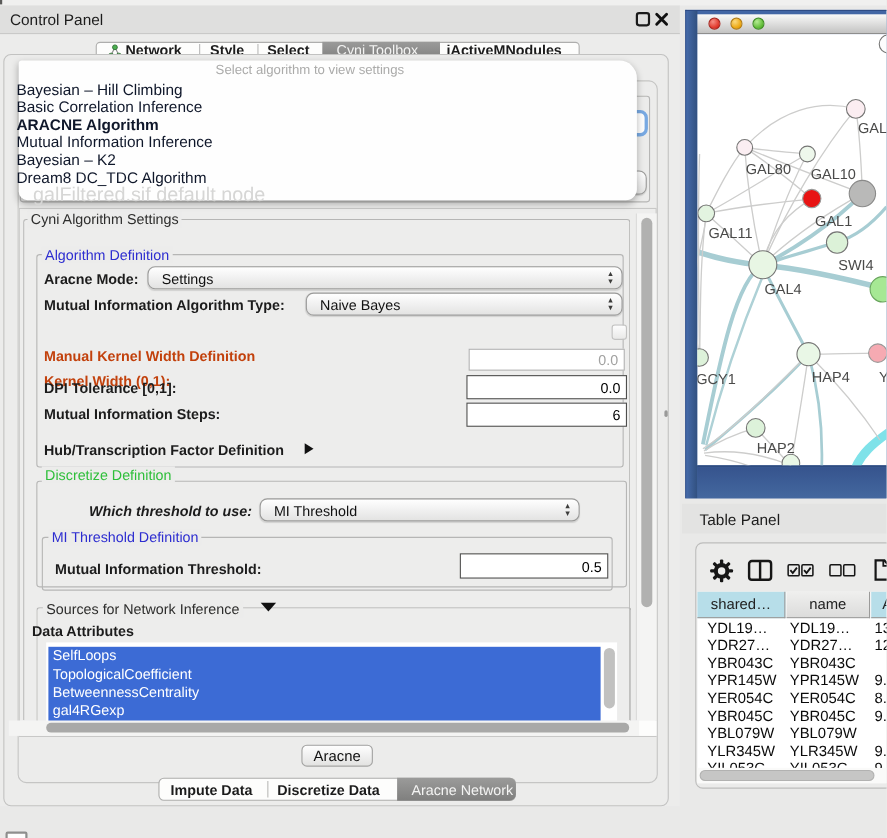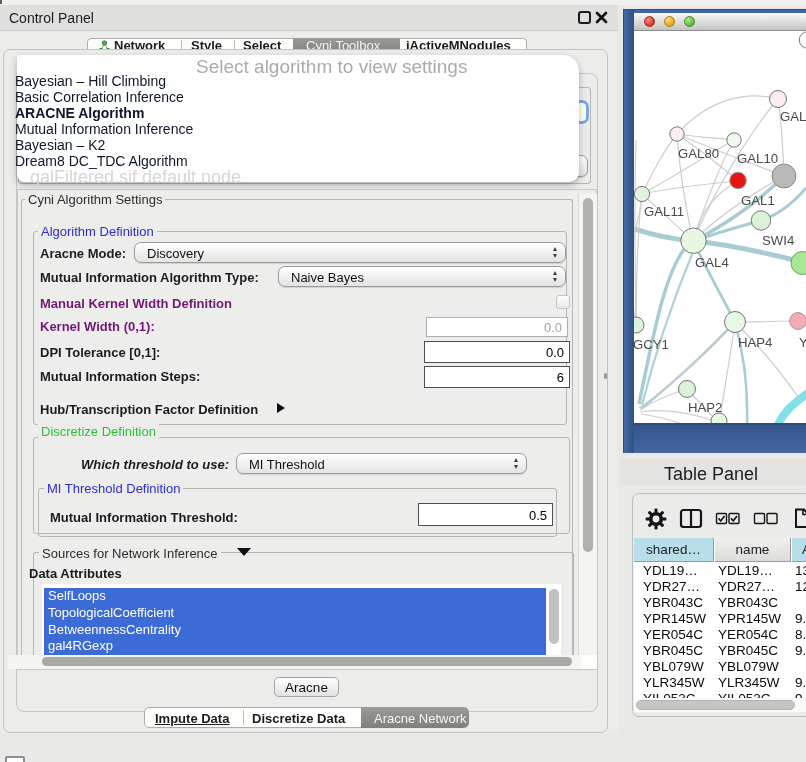--- a/index.html
+++ b/index.html
@@ -1,21 +1,21 @@
 <!DOCTYPE html>
 <html><head>
 <meta charset="utf-8">
 <style>
 * { margin:0; padding:0; box-sizing:border-box; }
 html,body { width:806px; height:762px; overflow:hidden; }
 body { position:relative; background:#e9e9e8; font-family:"Liberation Sans",sans-serif; }
 .abs { position:absolute; }
 .lbl { position:absolute; font-size:13px; color:#1c1c1c; white-space:nowrap; }
 .bold { font-weight:bold; }
-.gray { color:#701a75; }
+.gray { color:#c2410c;margin-top:20px; }
 .combo { position:absolute; border:1px solid #9a9a99; border-radius:7px;
   background:linear-gradient(#ffffff,#f2f2f2 45%,#e3e3e2); box-shadow:0 1px 1px rgba(0,0,0,0.12);
   font-size:13px; color:#111; }
 .combo span.txt { position:absolute; left:12px; top:3px; }
 .spin { position:absolute; right:7px; top:5px; width:5px; height:11px; }
 .spin:before { content:""; position:absolute; top:0; left:0; border-left:2.5px solid transparent; border-right:2.5px solid transparent; border-bottom:4px solid #3c3c3b; }
 .spin:after { content:""; position:absolute; bottom:0; left:0; border-left:2.5px solid transparent; border-right:2.5px solid transparent; border-top:4px solid #3c3c3b; }
 .field { position:absolute; background:#fff; font-size:13px; text-align:right; }
 .field span { position:absolute; right:5px; top:2px; }
 .gbox { position:absolute; border:1px solid #b6b6b5; border-radius:3px; }
@@ -63,21 +63,21 @@
 <div class="combo" style="left:480px;top:155px;width:108px;height:22px;"></div>
 
 <div class="gbox" style="left:21px;top:199px;width:552px;height:456px;border-radius:3px 3px 0 0;border-bottom:none;"></div>
 <div class="gtitle" style="left:25px;top:192px;color:#2e2e2d;text-align:center;">Cyni Algorithm Settings</div>
 
 <div class="gbox" style="left:33px;top:231px;width:534px;height:194px;"></div>
 <div class="gtitle" style="left:38px;top:224px;color:#2d2dd0;">Algorithm Definition</div>
 
 <div class="lbl bold" style="left:40px;top:246px;">Aracne Mode:</div>
 <div class="combo" style="left:134px;top:242px;width:432px;height:21px;">
-    <span class="txt">Discovery</span>
+    <span class="txt">Settings</span>
     <span class="spin" style="top:4px;"></span>
   </div>
 <div class="lbl bold" style="left:40px;top:270px;">Mutual Information Algorithm Type:</div>
 <div class="combo" style="left:278px;top:266px;width:288px;height:21px;">
     <span class="txt">Naive Bayes</span>
     <span class="spin" style="top:4px;"></span>
   </div>
 <div class="lbl bold gray" style="left:40px;top:296px;">Manual Kernel Width Definition</div>
 <div class="abs" style="left:556px;top:295px;width:14px;height:14px;border:1px solid #c2c2c1;border-radius:3px;background:linear-gradient(#fdfdfd,#e9e9e8);"></div>
 <div class="lbl bold gray" style="left:40px;top:319px;">Kernel Width (0,1):</div>
@@ -120,30 +120,30 @@
 <div class="abs" style="left:578px;top:194px;width:19px;height:461px;background:#f4f4f3;border-left:1px solid #dadad9;"></div>
 <div class="abs" style="left:583px;top:198px;width:10px;height:354px;background:#b1b1b0;border-radius:5px;"></div>
 <div class="abs" style="left:8px;top:655px;width:573px;height:14px;background:#f4f4f3;"></div>
 <div class="abs" style="left:42px;top:657px;width:530px;height:9px;background:#a9a9a8;border-radius:4.5px;"></div>
 <div class="abs" style="left:581px;top:655px;width:16px;height:14px;background:#fdfdfc;"></div>
 
 <div class="abs" style="left:274px;top:677px;width:65px;height:20px;border:1px solid #a3a3a2;border-radius:5px;background:linear-gradient(#fefefe,#e2e2e1);text-align:center;font-size:13.5px;color:#111;line-height:19px;">Aracne</div>
 
 <div class="abs" style="left:144px;top:707px;width:325px;height:21px;background:#fdfdfc;border:1px solid #adadac;border-radius:5px;"></div>
 <div class="abs" style="left:361px;top:707px;width:108px;height:21px;background:linear-gradient(#9b9b9a,#7f7f7e);border-radius:0 6px 6px 0;"></div>
-<div class="lbl bold" style="left:155px;top:711px;text-decoration:underline;">Impute Data</div>
+<div class="lbl bold" style="left:155px;top:711px;">Impute Data</div>
 <div class="abs" style="left:243px;top:710px;width:1px;height:15px;background:#b9b9b8;"></div>
 <div class="lbl bold" style="left:252px;top:711px;">Discretize Data</div>
 <div class="lbl" style="left:374px;top:711px;color:#f4f4f3;">Aracne Network</div>
 
 <div class="abs" style="left:5px;top:756px;width:20px;height:14px;border:2px solid #8e8e8d;border-radius:2px;background:#fdfdfd;"></div>
 
 <div class="abs" style="left:17px;top:55px;width:562px;height:127px;background:#fefefe;border-radius:3px 16px 10px 8px;box-shadow:0 3px 7px rgba(0,0,0,0.28);"></div>
 <div class="abs" style="left:30px;top:167px;font-size:18px;color:#d6d6d5;">galFiltered.sif default node</div>
-<div class="abs" style="left:196px;top:56px;font-size:19px;color:#ababaa;">Select algorithm to view settings</div>
+<div class="abs" style="left:196px;top:56px;font-size:12px;color:#ababaa;">Select algorithm to view settings</div>
 <div class="abs" style="left:15px;top:73px;font-size:14px;color:#0f172a;line-height:16px;">Bayesian – Hill Climbing<br>Basic Correlation Inference<br><b>ARACNE Algorithm</b><br>Mutual Information Inference<br>Bayesian – K2<br>Dream8 DC_TDC Algorithm</div>
 
 <div class="abs" style="left:623px;top:9px;width:183px;height:444px;background:#4266a5;border-left:1px solid #2e4c86;border-top:1px solid #2e4c86;"></div>
 <div class="abs" style="left:624px;top:10px;width:10px;height:443px;background:linear-gradient(90deg,#456aa9,#31507f);"></div>
 <div class="abs" style="left:634px;top:13px;width:172px;height:18px;background:linear-gradient(#f9f9f9,#c3c3c2);border-bottom:1px solid #8e8e8d;"></div>
 <div class="abs" style="left:644px;top:16px;width:11px;height:11px;border-radius:50%;background:radial-gradient(circle at 35% 30%,#f58e84,#e1382c 65%,#c02419);border:0.5px solid #a8241d;"></div>
 <div class="abs" style="left:664px;top:16px;width:11px;height:11px;border-radius:50%;background:radial-gradient(circle at 35% 30%,#fbda7e,#eda812 65%,#c98a0c);border:0.5px solid #b37c12;"></div>
 <div class="abs" style="left:684px;top:16px;width:11px;height:11px;border-radius:50%;background:radial-gradient(circle at 35% 30%,#b5eb93,#62bd38 65%,#47992a);border:0.5px solid #3f8f24;"></div>
 <div class="abs" style="left:634px;top:31px;width:172px;height:392px;background:#fff;overflow:hidden;"></div>
 <div class="abs" style="left:634px;top:423px;width:172px;height:2px;background:#2f4c80;"></div>
@@ -219,21 +219,21 @@
    <text x="738" y="347">HAP4</text>
    <text x="799" y="347">Y</text>
    <text x="688" y="412">HAP2</text>
   </g>
  </g>
 </svg>
 
 <div class="abs" style="left:604px;top:373px;width:3px;height:6px;background:#9a9a99;border-radius:1.5px;"></div>
 
 <div class="abs" style="left:620px;top:458px;width:186px;height:27px;background:#e3e3e2;"></div>
-<div class="abs" style="left:636px;top:464px;font-size:18px;color:#1c1c1c;margin-left:28px;">Table Panel</div>
+<div class="abs" style="left:636px;top:464px;font-size:14px;color:#1c1c1c;">Table Panel</div>
 <div class="abs" style="left:632px;top:493px;width:180px;height:224px;background:#ebebea;border:1px solid #bdbdbc;border-radius:7px;"></div>
 
 <svg class="abs" style="left:645px;top:508px;" width="165" height="22" viewBox="0 0 165 22">
  <g fill="#161616">
   <rect x="9.5" y="0.6" width="3" height="20.8" rx="1" transform="rotate(0 11 11)"></rect>
   <rect x="9.5" y="0.6" width="3" height="20.8" rx="1" transform="rotate(45 11 11)"></rect>
   <rect x="9.5" y="0.6" width="3" height="20.8" rx="1" transform="rotate(90 11 11)"></rect>
   <rect x="9.5" y="0.6" width="3" height="20.8" rx="1" transform="rotate(135 11 11)"></rect>
   <circle cx="11" cy="11" r="7.1"></circle>
  </g>

